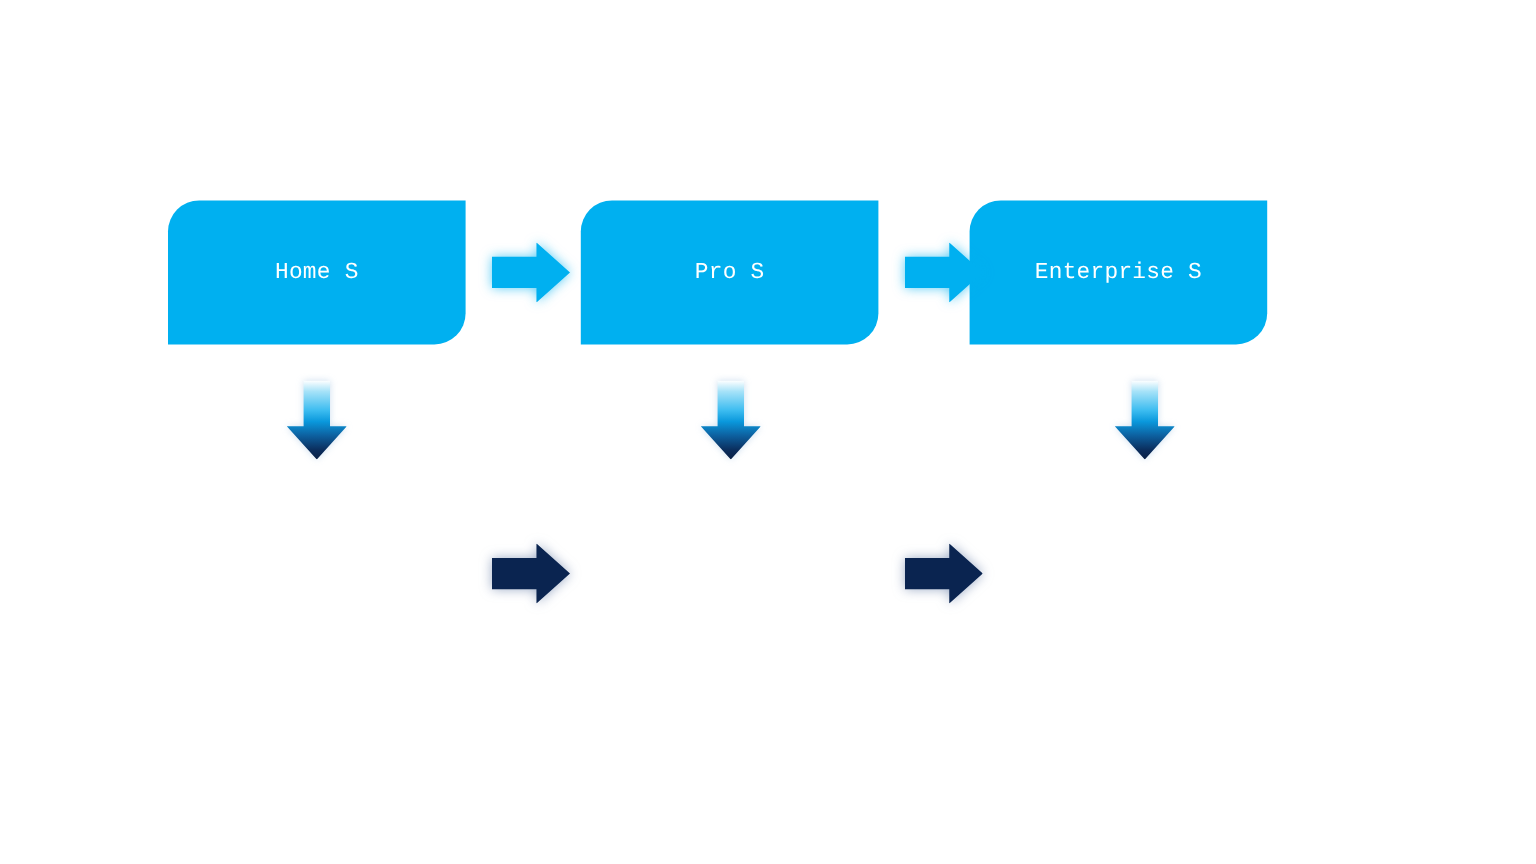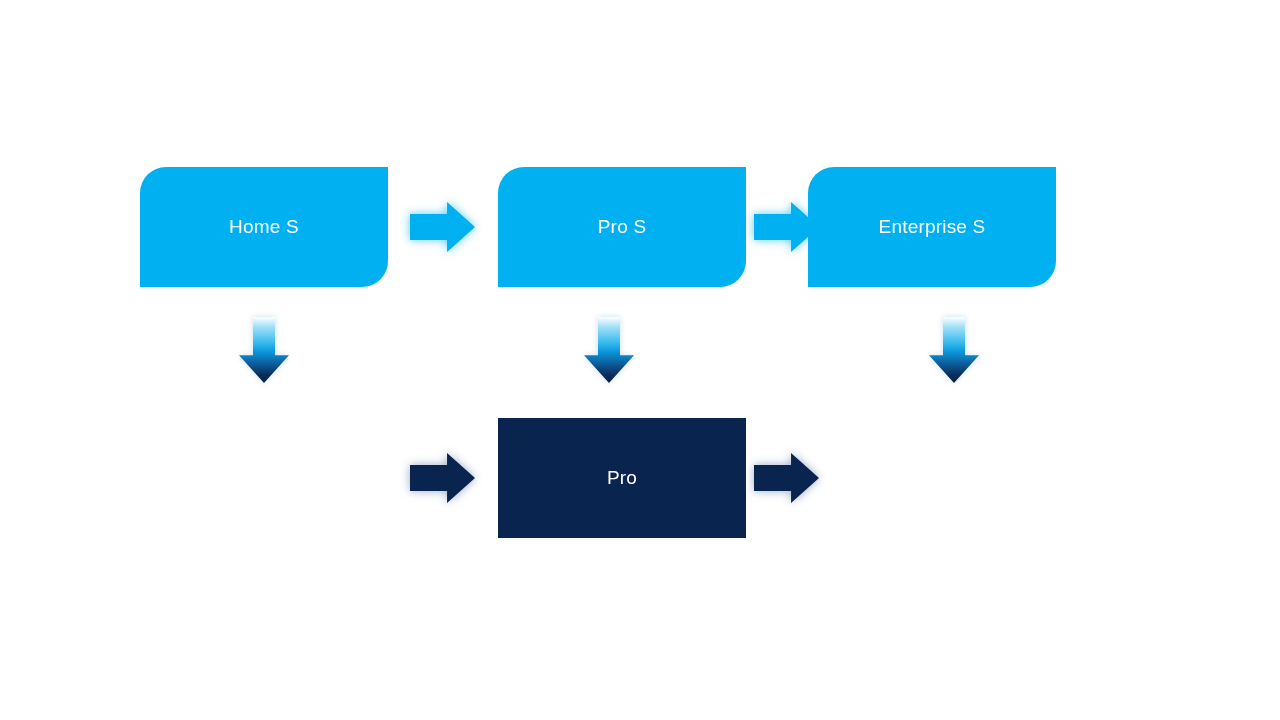--- a/index.html
+++ b/index.html
@@ -12,20 +12,21 @@
   body {
     font-family: "Liberation Sans", "DejaVu Sans", sans-serif;
     background: var(--canvas-bg);
   }
   .slide {
     position: relative;
     width: 1280px;
     height: 720px;
     background: var(--canvas-bg);
     overflow: hidden;
+    font-family: Liberation Mono, monospace;
   }
   .box {
     position: absolute;
     width: 248px;
     height: 120px;
     display: flex;
     align-items: center;
     justify-content: center;
     color: var(--label-text);
     font-size: 19px;
@@ -33,21 +34,21 @@
   }
   .box-top {
     background: var(--light-blue);
     border-radius: 26px 0 26px 0;
   }
   .box-bottom {
     background: var(--dark-navy);
     border-radius: 0;
   }
   .col1 { left: 140px; }
-  .col2 { left: 498px; text-align: center; }
+  .col2 { left: 484px; text-align: center; }
   .col3 { left: 808px; }
   .row-top { top: 167px; }
   .row-bottom { top: 418px; }
 
   
   .rarrow {
     position: absolute;
     width: 65px;
     height: 50px;
   }
@@ -115,23 +116,20 @@
   <div class="darrow darrow-col1">
     <div class="shape"></div>
   </div>
   <div class="darrow darrow-col2">
     <div class="shape"></div>
   </div>
   <div class="darrow darrow-col3">
     <div class="shape"></div>
   </div>
 
-  <div class="box box-bottom col2 row-bottom">
-    <span>Pro</span>
-  </div>
 
   <div class="rarrow rarrow-navy rarrow-rowbottom rarrow-gap1">
     <div class="shape"></div>
   </div>
   <div class="rarrow rarrow-navy rarrow-rowbottom rarrow-gap2">
     <div class="shape"></div>
   </div>
 
 </div>
 

